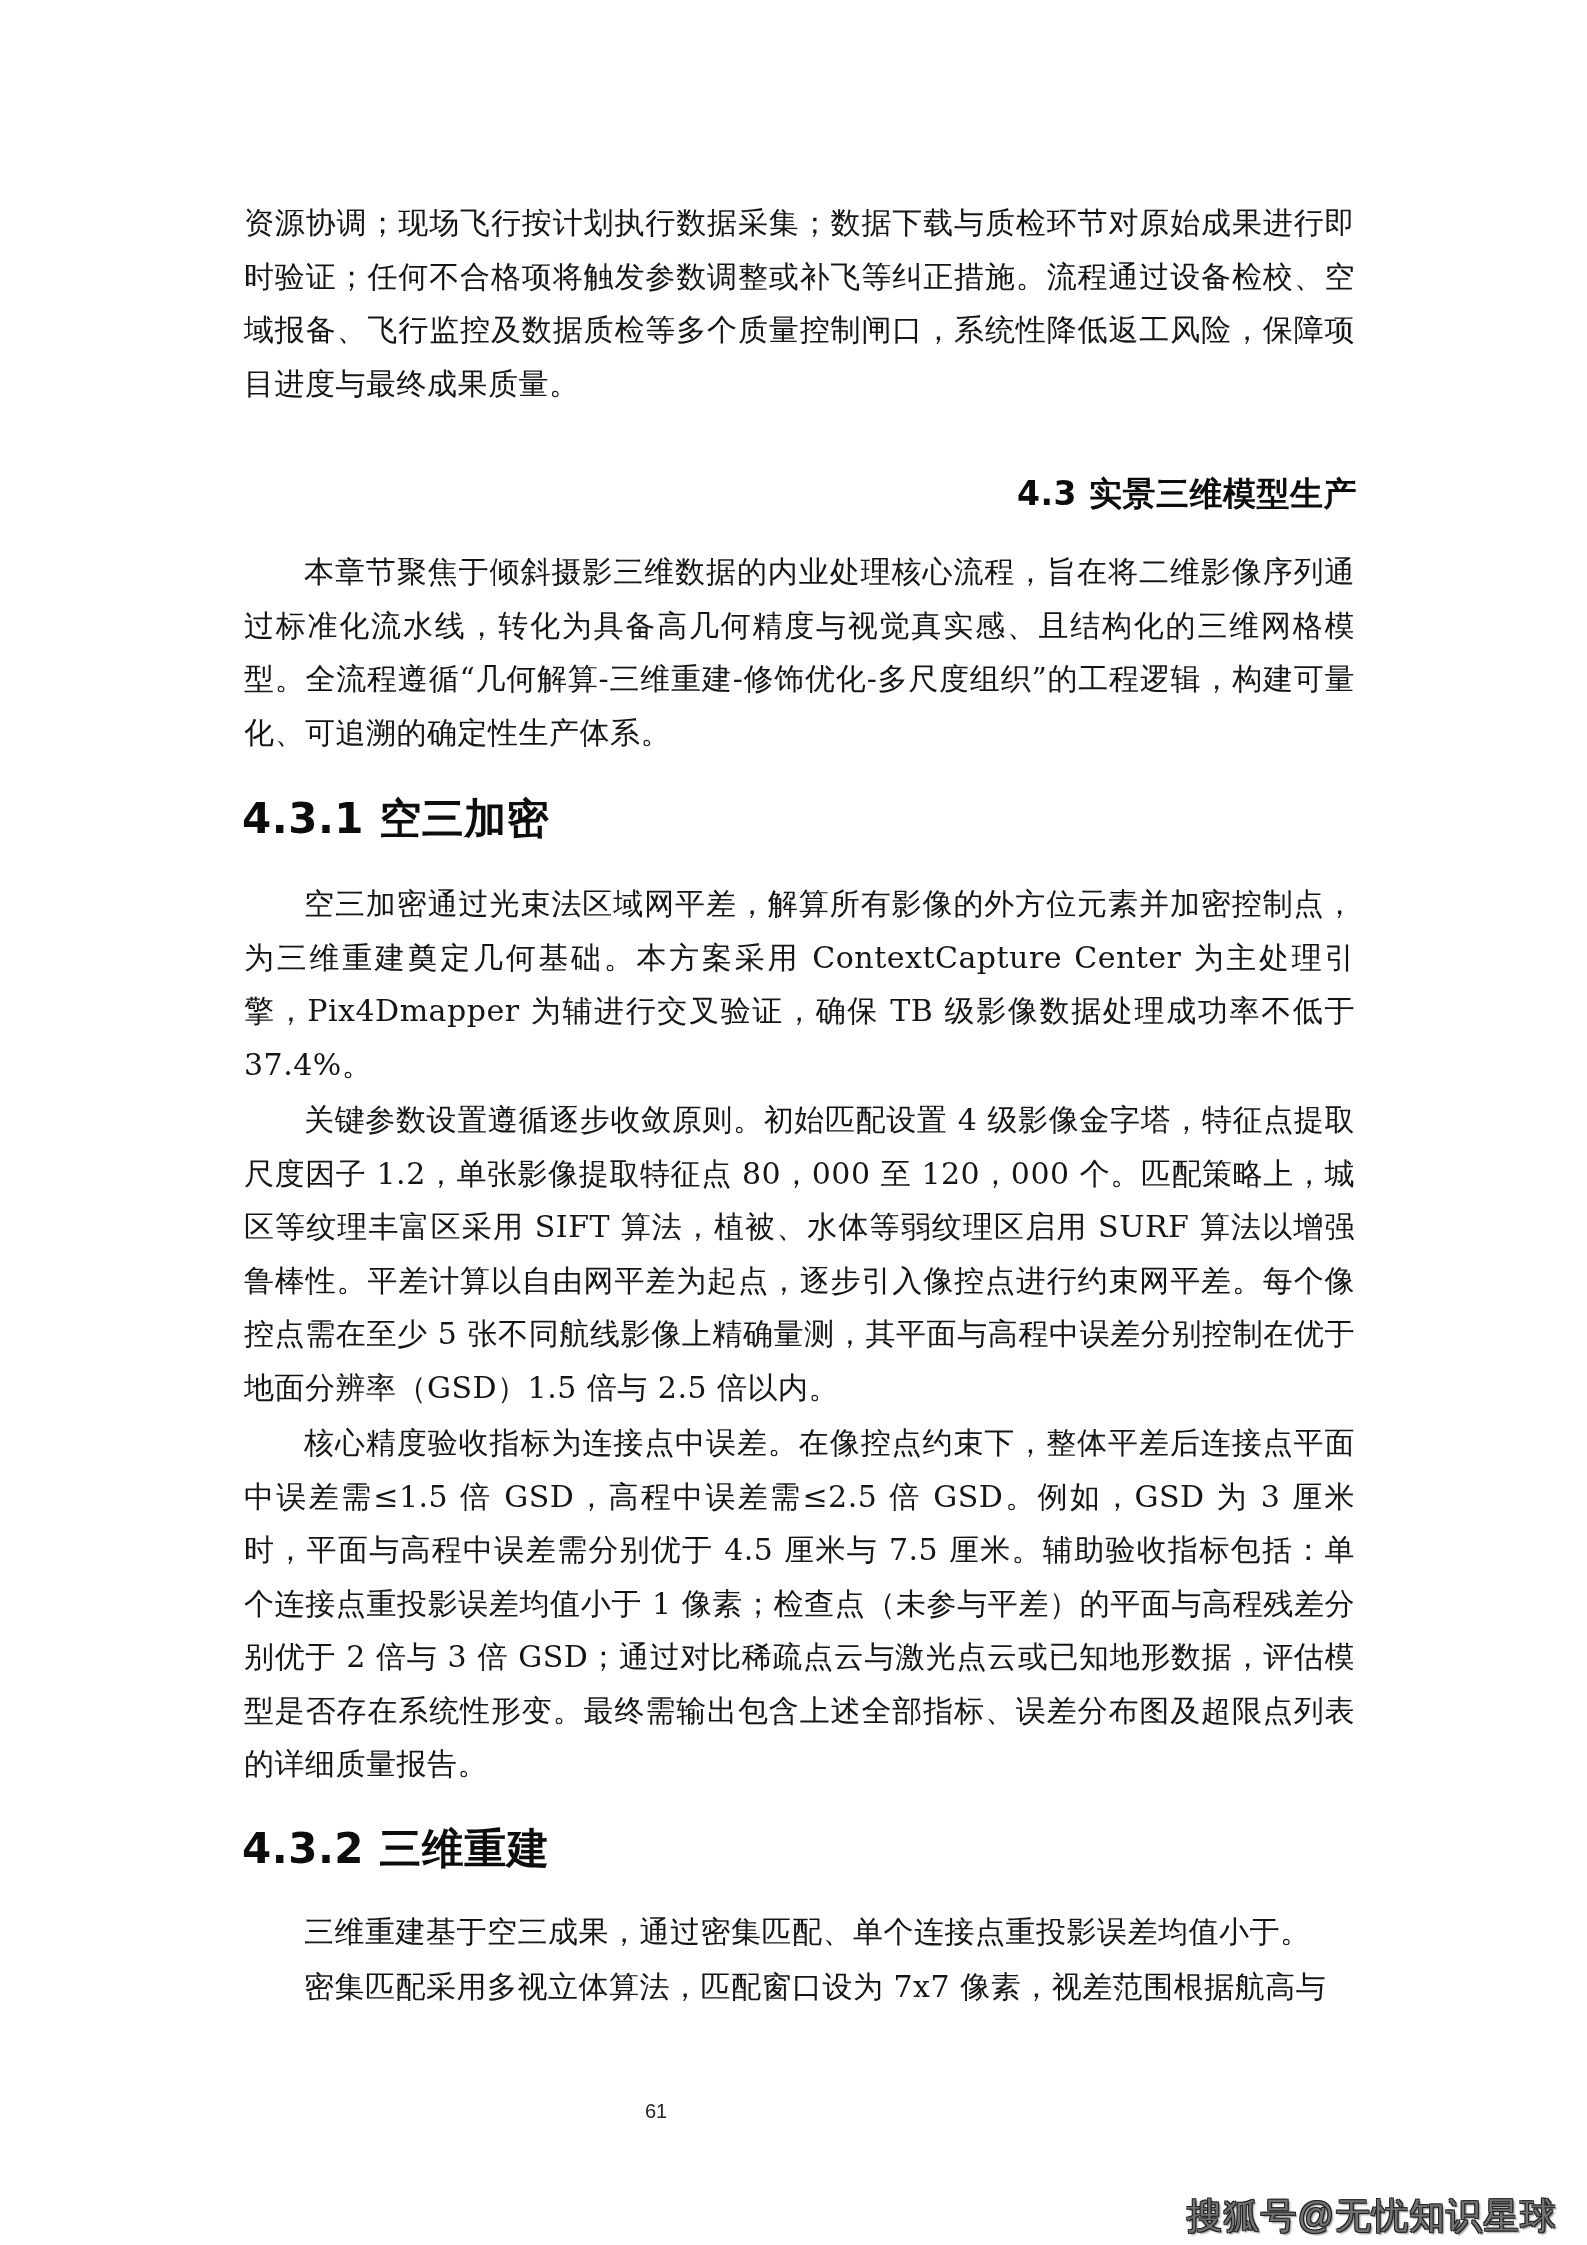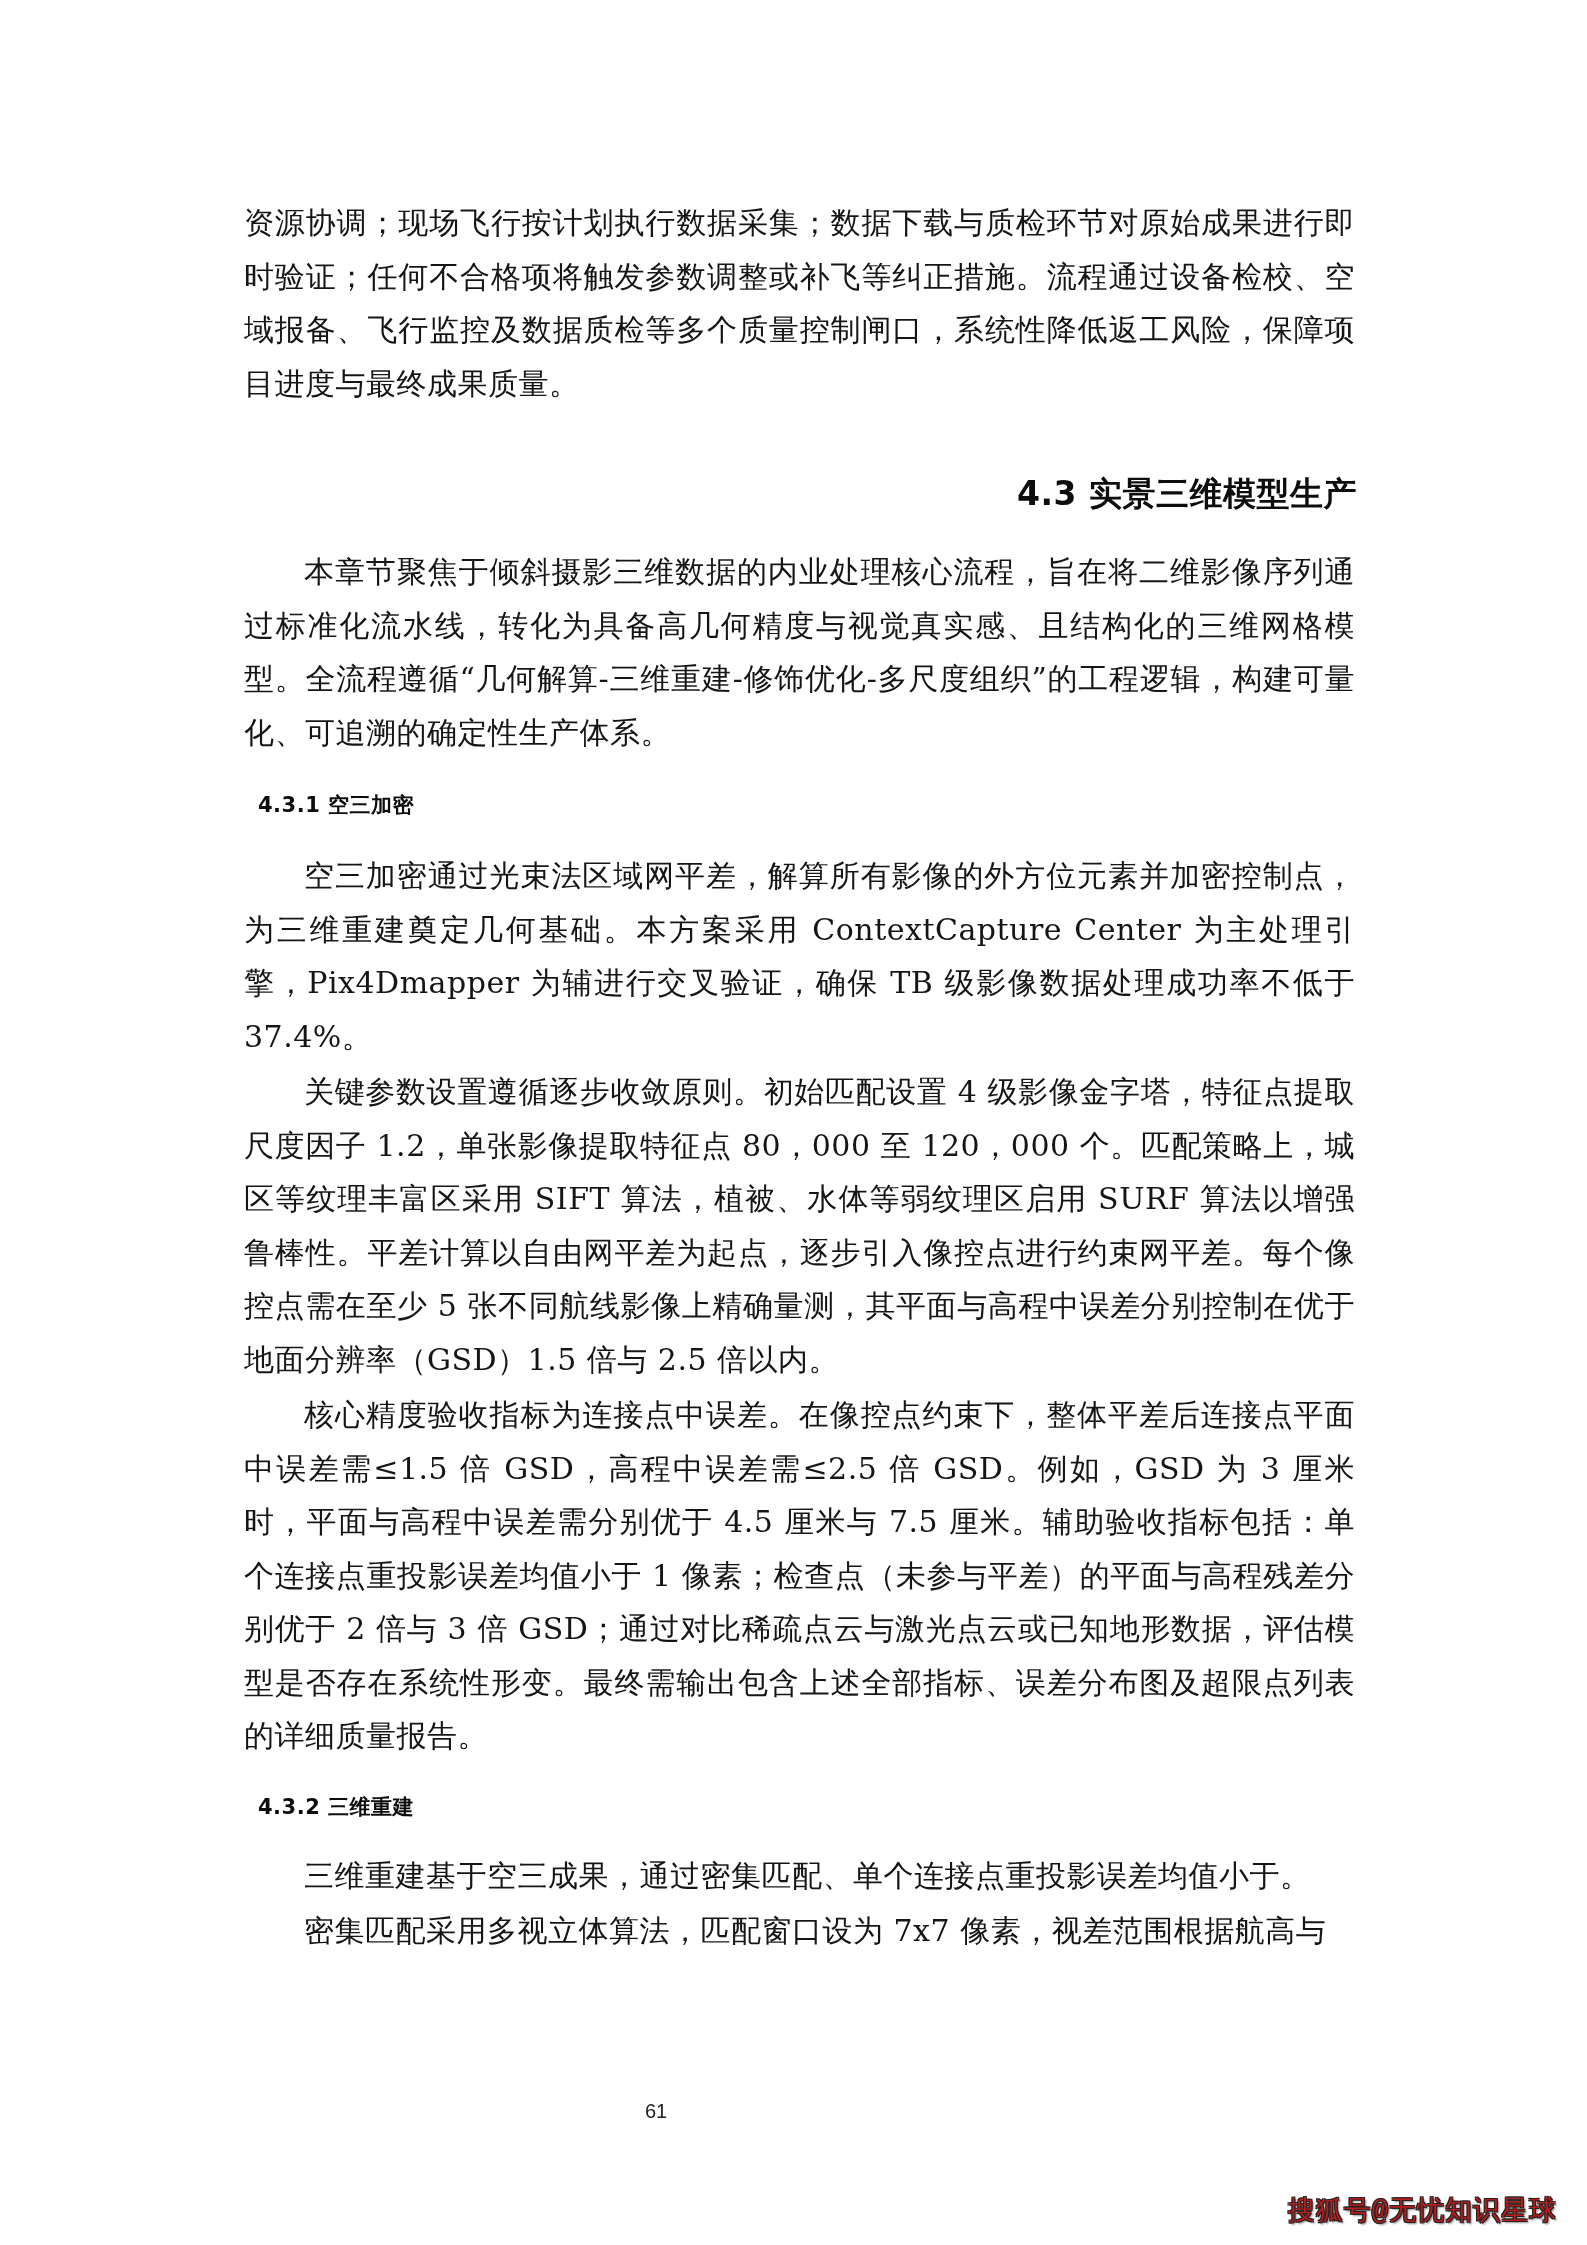--- a/index.html
+++ b/index.html
@@ -35,42 +35,42 @@
       font-family: "DejaVu Sans", "Liberation Sans", sans-serif;
       font-weight: bold;
       font-size: 33px;
       margin: 0;
       color: #0d0d0d;
       letter-spacing: 0.5px;
     }
     .h3 {
       font-family: "DejaVu Sans", "Liberation Sans", sans-serif;
       font-weight: bold;
-      font-size: 21px;
-      margin: 16px;
+      font-size: 42px;
+      margin: 0;
       color: #0d0d0d;
       letter-spacing: 0.5px;
     }
     .page-number {
       position: absolute;
       top: 2100px;
       left: 0;
       width: 1312px;
       text-align: center;
       font-family: "Liberation Sans", "DejaVu Sans", sans-serif;
       font-size: 20px;
       color: #222222;
     }
     .watermark {
       position: absolute;
       right: 30px;
       top: 2192px;
-      font-family: Liberation Mono, monospace;
-      font-size: 27px;
-      color: #b91c1c;
+      font-family: Liberation Sans, sans-serif;
+      font-size: 36px;
+      color: #737373;
       text-shadow: 1px 1px 0 #222, -1px -1px 0 #222, 1px -1px 0 #222, -1px 1px 0 #222, 2px 2px 2px rgba(0,0,0,0.5);
       letter-spacing: 1px;
     }
   </style>
 </head>
 <body>
 
 <div class="page">
   <p class="para" style="margin-top:0;">资源协调；现场飞行按计划执行数据采集；数据下载与质检环节对原始成果进行即时验证；任何不合格项将触发参数调整或补飞等纠正措施。流程通过设备检校、空域报备、飞行监控及数据质检等多个质量控制闸口，系统性降低返工风险，保障项目进度与最终成果质量。</p>
 

